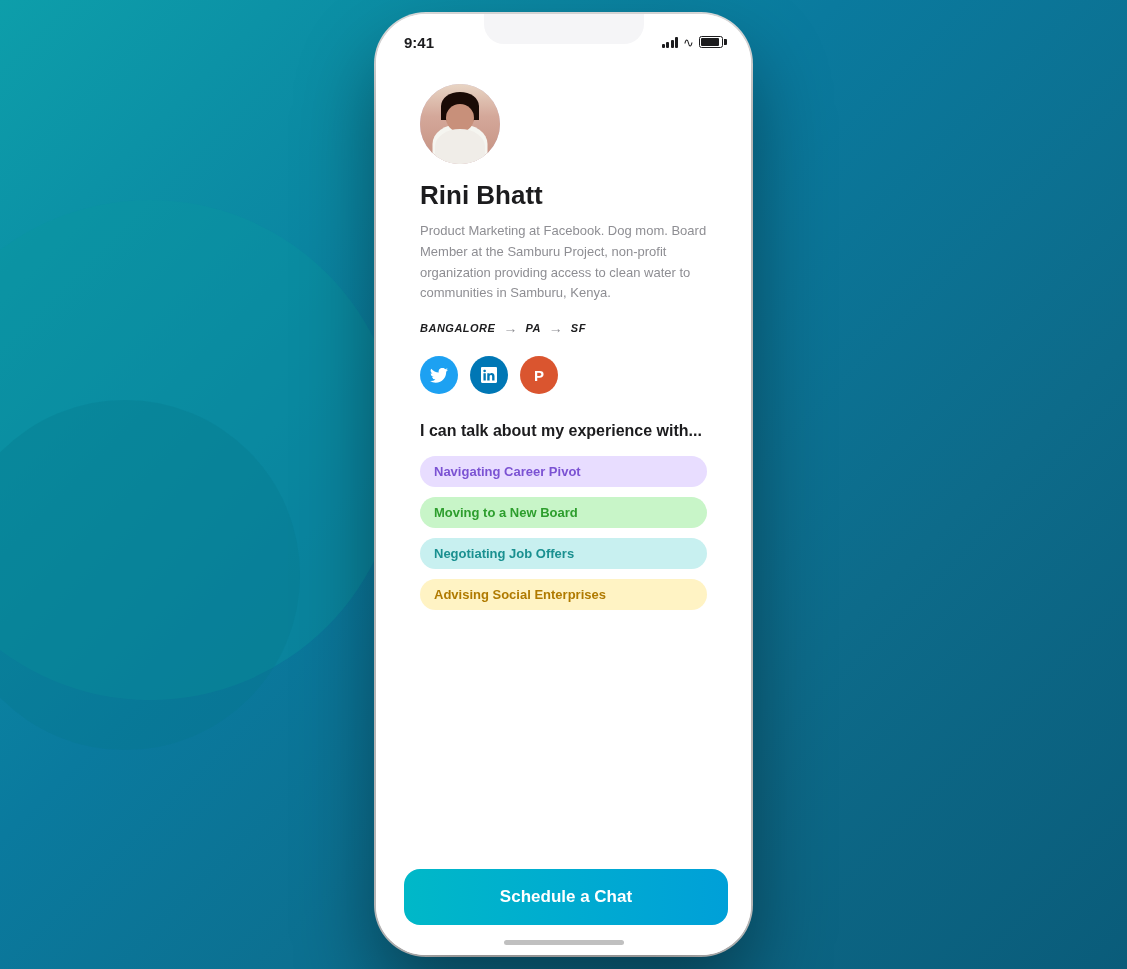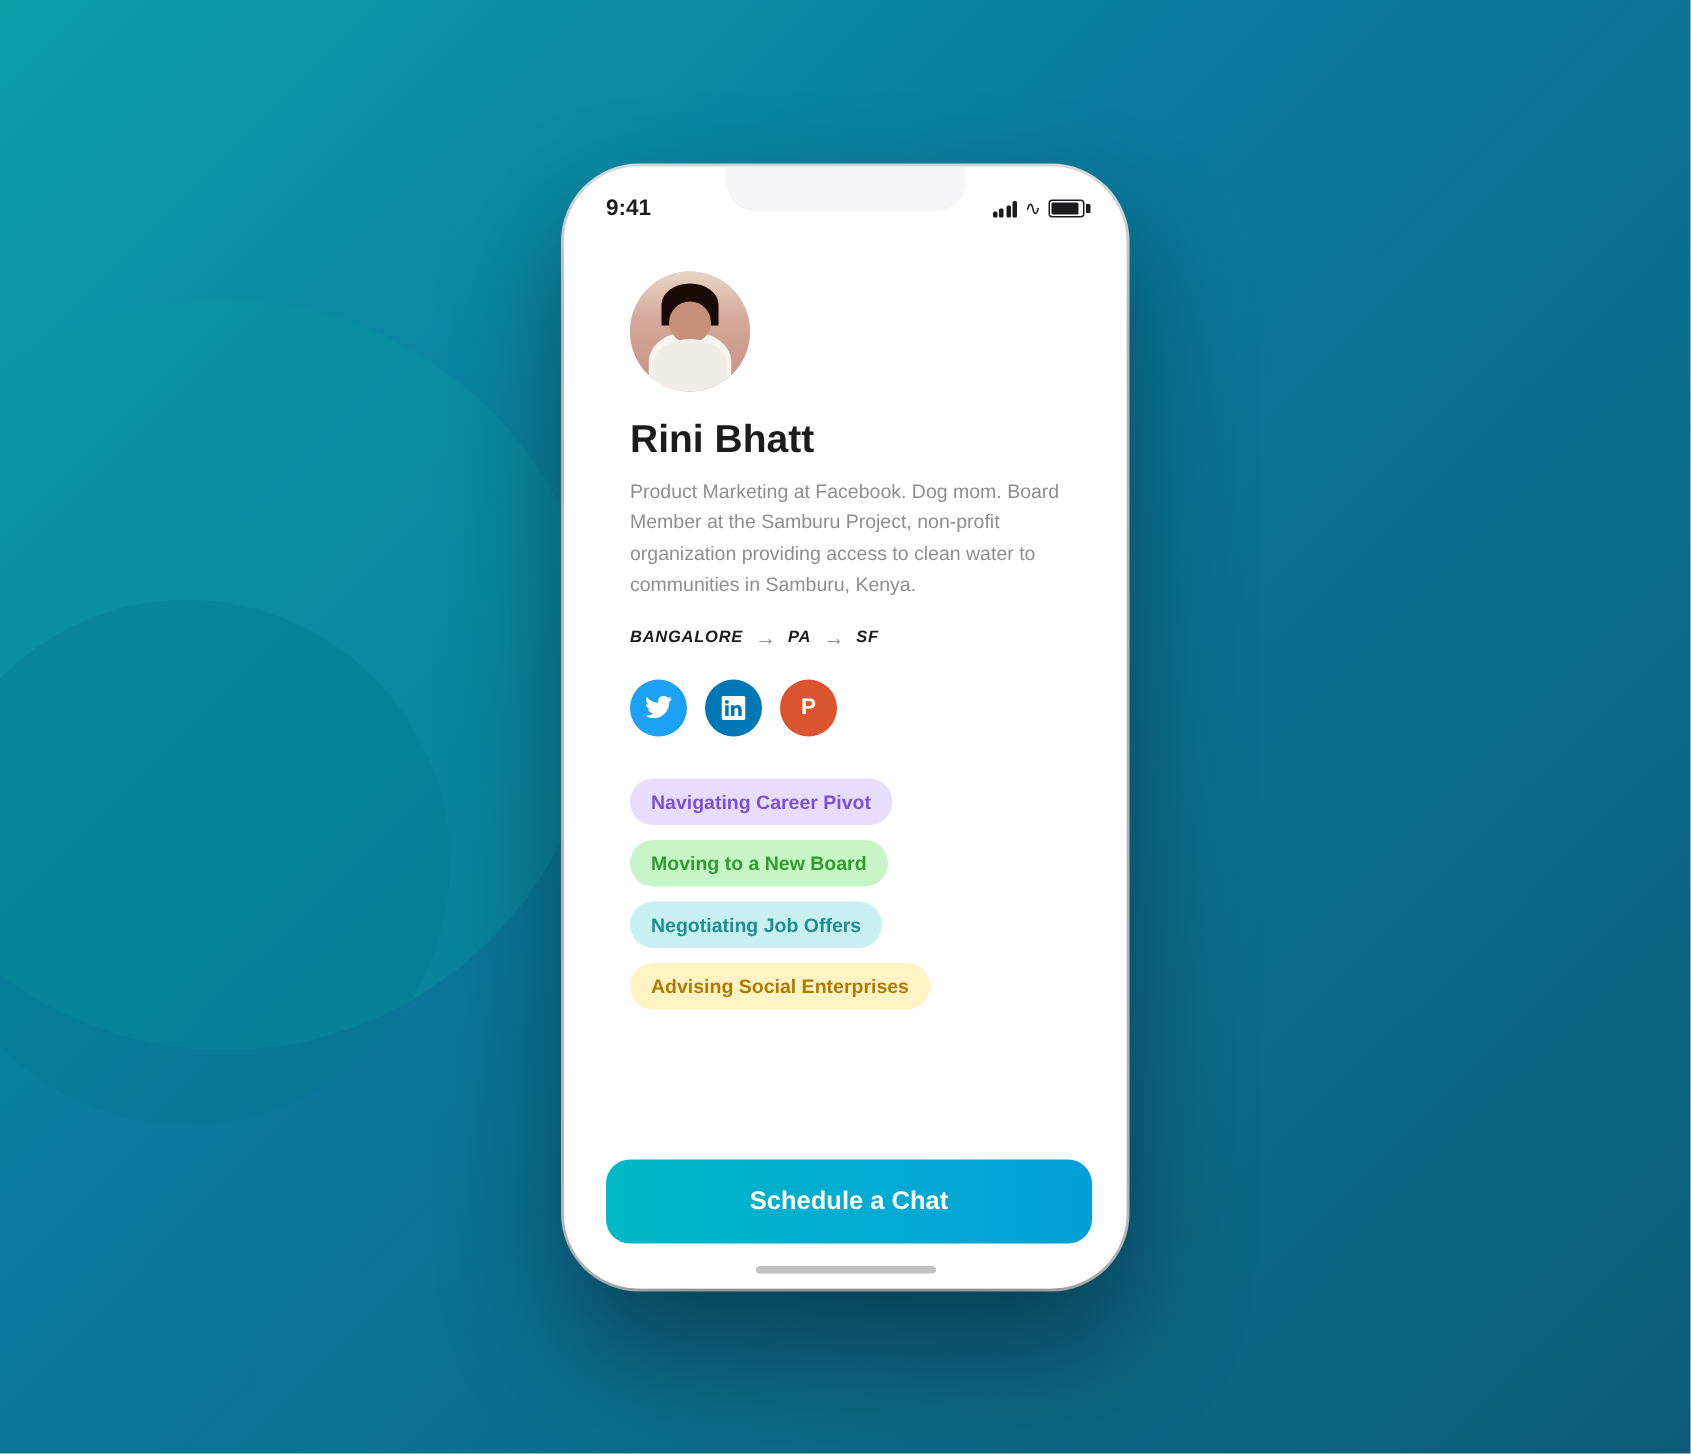--- a/index.html
+++ b/index.html
@@ -34,21 +34,21 @@
       width: 350px;
       height: 350px;
       border-radius: 50%;
       background: rgba(8, 120, 140, 0.3);
       top: 400px;
       left: -50px;
     }
 
     .phone-frame {
       width: 375px;
-      height: 748px;
+      height: 941px;
       background: #f5f5f7;
       border-radius: 50px;
       box-shadow: 0 40px 80px rgba(0,0,0,0.4), 0 0 0 2px #e0e0e0, inset 0 0 0 1px rgba(255,255,255,0.5);
       position: relative;
       overflow: hidden;
       display: flex;
       flex-direction: column;
     }
 
     
@@ -302,20 +302,21 @@
       font-weight: 700;
       color: #1c1c1e;
       margin-bottom: 16px;
     }
 
     .tags-container {
       display: flex;
       flex-wrap: wrap;
       gap: 10px;
       margin-bottom: 28px;
+      flex-direction: column;
     }
 
     .tag {
       padding: 8px 14px;
       border-radius: 20px;
       font-size: 13px;
       font-weight: 600;
       cursor: pointer;
     }
 
@@ -434,20 +435,21 @@
       <div class="social-btn social-linkedin">
         <svg width="16" height="16" viewBox="0 0 16 16" fill="white">
           <path d="M0 1.15C0 .51.53 0 1.19 0h13.62C15.47 0 16 .51 16 1.15v13.7c0 .63-.53 1.15-1.19 1.15H1.19C.53 16 0 15.49 0 14.85V1.15zM4.8 13.39V6.16H2.44v7.23H4.8zm-1.18-8.22c.82 0 1.33-.54 1.33-1.22-.02-.69-.51-1.22-1.31-1.22-.8 0-1.33.53-1.33 1.22 0 .68.51 1.22 1.3 1.22H3.62zM8.64 13.39V9.36c0-.21.02-.43.08-.58.17-.43.56-.87 1.22-.87.86 0 1.2.65 1.2 1.61v3.87h2.36V9.23c0-2.18-1.16-3.19-2.71-3.19-1.27 0-1.83.71-2.14 1.19v.02H8.64c.02-.03 0 0 0 0V6.16H6.28c.03.67 0 7.23 0 7.23h2.36z"></path>
         </svg>
       </div>
       <div class="social-btn social-product">
         <span style="font-weight:700;font-size:15px;">P</span>
       </div>
     </div>
 
+    <p class="experience-title">I can talk about my experience with...</p>
 
     <div class="tags-container">
       <span class="tag tag-purple">Navigating Career Pivot</span>
       <span class="tag tag-green">Moving to a New Board</span>
       <span class="tag tag-teal">Negotiating Job Offers</span>
       <span class="tag tag-yellow">Advising Social Enterprises</span>
     </div>
 
   </div>
 

